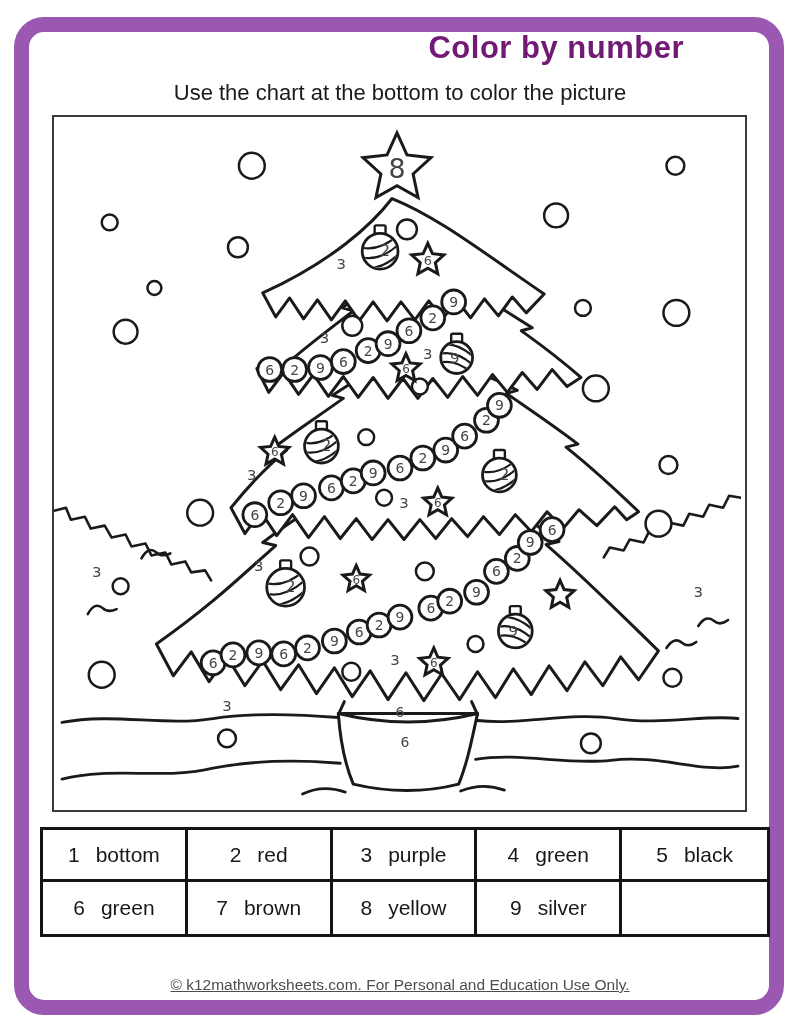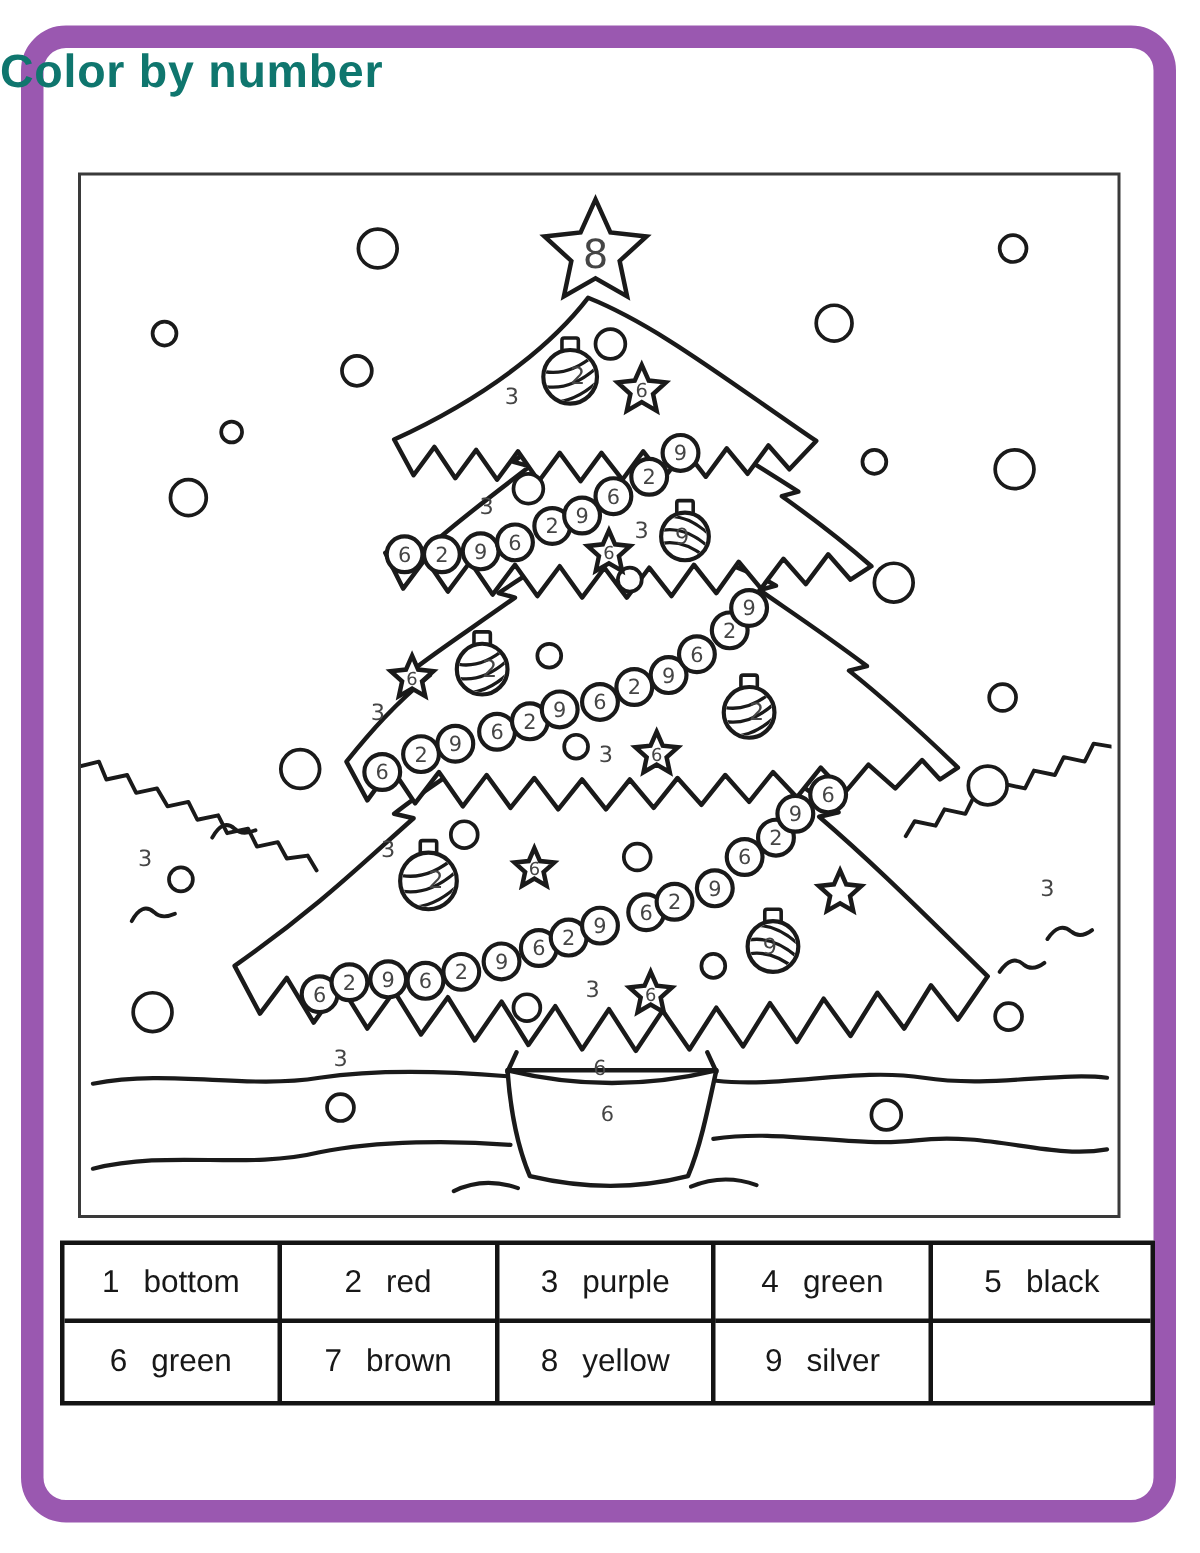--- a/index.html
+++ b/index.html
@@ -1,21 +1,21 @@
 <!DOCTYPE html>
 <html><head>
 <meta charset="utf-8">
 <style>
   html,body{margin:0;padding:0;background:#ffffff;}
   .page{position:relative;width:800px;height:1035px;background:#fff;overflow:hidden;
         font-family:"Liberation Sans","DejaVu Sans",sans-serif;}
   .purple-frame{position:absolute;left:14px;top:17px;width:740px;height:968px;
         border:15px solid #9a58b0;border-radius:30px;pointer-events:none;}
-  .title{position:absolute;left:0;top:30px;width:684px;text-align:left;
-        font-size:31px;font-weight:600;color:#0f766e;letter-spacing:.5px;}
+  .title{position:absolute;left:0;top:30px;width:684px;text-align:right;
+        font-size:31px;font-weight:600;color:#701a75;letter-spacing:.5px;}
   .subtitle{position:absolute;left:0;top:80px;width:800px;text-align:center;
         font-size:22px;font-weight:500;color:#1a1a1a;}
   .picture-frame{position:absolute;left:52px;top:115px;width:691px;height:693px;
         border:2px solid #3a3a3a;background:#fff;}
   .picture-frame svg{display:block;}
   .chart{position:absolute;left:40px;top:827px;width:724px;height:104px;
         display:grid;grid-template-columns:repeat(5,1fr);grid-template-rows:1fr 1fr;
         border:3px solid #141414;background:#fff;}
   .chart .cell{display:flex;align-items:center;justify-content:center;gap:16px;
         border-right:3px solid #141414;border-bottom:3px solid #141414;
@@ -28,20 +28,21 @@
   text{font-family:"DejaVu Sans","Liberation Sans",sans-serif;}
 </style>
 </head>
 <body>
 
 <div class="page">
 
   <div class="purple-frame"></div>
 
   <div class="title">Color by number</div>
+  <div class="subtitle">Use the chart at the bottom to color the picture</div>
 
   <div class="picture-frame">
     <svg id="tree-svg" width="687" height="689" viewBox="0 0 691 693">
       <g id="static-art" fill="none" stroke="#1a1a1a" stroke-width="3" stroke-linejoin="round" stroke-linecap="round">
 
         <path stroke-width="2.6" d="M0,396 L12,393 L17,405 L31,402 L37,414 L51,411 L58,423 L72,420 L78,432 L92,429 L98,441 L112,438 L118,450 L132,447 L138,458 L152,456 L158,466"></path>
         <path stroke-width="2.6" d="M88,444 q7,-13 15,-6 q5,5 14,1"></path>
         <path stroke-width="2.6" d="M34,500 q7,-13 15,-6 q5,5 14,1"></path>
 
         <path stroke-width="2.6" d="M691,383 L679,381 L673,393 L659,390 L653,402 L639,399 L633,411 L619,408 L613,419 L599,416 L593,428 L579,425 L573,436 L559,433 L553,443"></path>
@@ -295,14 +296,17 @@
     <div class="cell">
         <span class="num">8</span>
         <span>yellow</span>
       </div>
     <div class="cell">
         <span class="num">9</span>
         <span>silver</span>
       </div>
   </div>
 
+  <div class="footer">
+    <a>© k12mathworksheets.com. For Personal and Education Use Only.</a>
+  </div>
 
 </div>
 
 </body></html>

